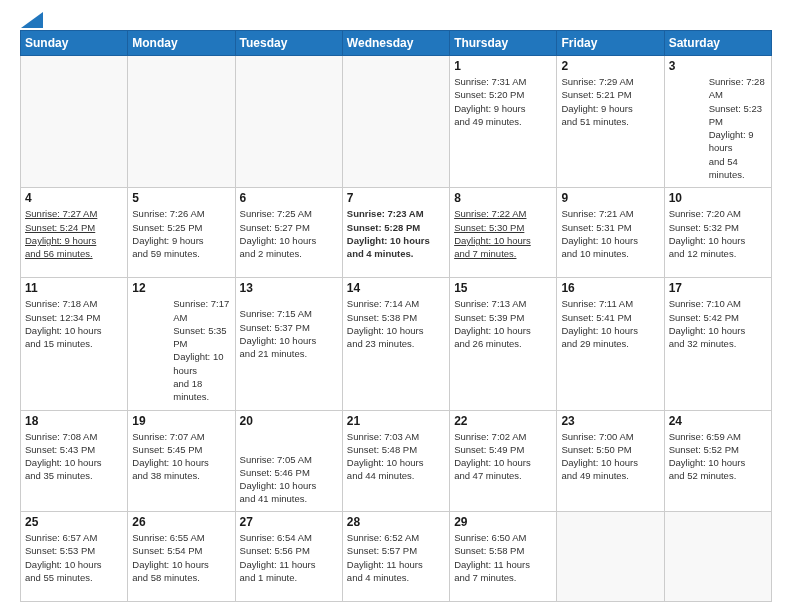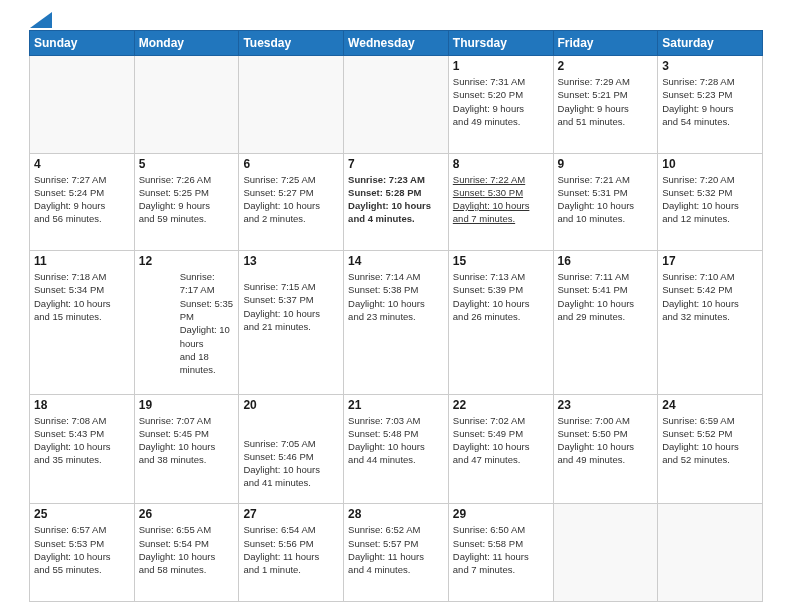--- a/index.html
+++ b/index.html
@@ -6,21 +6,21 @@
     body {
       font-family: Arial, sans-serif;
       background: #fff;
       width: 792px;
       height: 612px;
       overflow: hidden;
     }
     .page {
       width: 792px;
       height: 612px;
-      padding: 10px 29px;
+      padding: 10px 20px;
       display: flex;
       flex-direction: column;
     }
     .header {
       display: flex;
       justify-content: space-between;
       align-items: flex-start;
       margin-bottom: 6px;
     }
     .logo {
@@ -132,30 +132,30 @@
           </td>
           <td>
             <div class="day-number">2</div>
             <div class="day-info" style="white-space: pre-line;">Sunrise: 7:29 AM
 Sunset: 5:21 PM
 Daylight: 9 hours
 and 51 minutes.</div>
           </td>
           <td>
             <div class="day-number">3</div>
-            <div class="day-info" style="white-space: pre-line;">Sunrise: 7:28 AM
+            <div class="day-info" style="white-space: pre-line; margin-left: 40px;">Sunrise: 7:28 AM
 Sunset: 5:23 PM
 Daylight: 9 hours
 and 54 minutes.</div>
           </td>
         </tr>
         <tr>
           <td>
             <div class="day-number">4</div>
-            <div class="day-info" style="white-space: pre-line;">Sunrise: 7:27 AM
+            <div class="day-info" style="white-space: pre-line; text-decoration: underline;">Sunrise: 7:27 AM
 Sunset: 5:24 PM
 Daylight: 9 hours
 and 56 minutes.</div>
           </td>
           <td>
             <div class="day-number">5</div>
             <div class="day-info" style="white-space: pre-line;">Sunrise: 7:26 AM
 Sunset: 5:25 PM
 Daylight: 9 hours
 and 59 minutes.</div>
@@ -193,21 +193,21 @@
             <div class="day-info" style="white-space: pre-line;">Sunrise: 7:20 AM
 Sunset: 5:32 PM
 Daylight: 10 hours
 and 12 minutes.</div>
           </td>
         </tr>
         <tr>
           <td>
             <div class="day-number">11</div>
             <div class="day-info" style="white-space: pre-line;">Sunrise: 7:18 AM
-Sunset: 5:34 PM
+Sunset: 12:34 PM
 Daylight: 10 hours
 and 15 minutes.</div>
           </td>
           <td>
             <div class="day-number">12</div>
             <div class="day-info" style="white-space: pre-line; margin-left: 41px;">Sunrise: 7:17 AM
 Sunset: 5:35 PM
 Daylight: 10 hours
 and 18 minutes.</div>
           </td>

